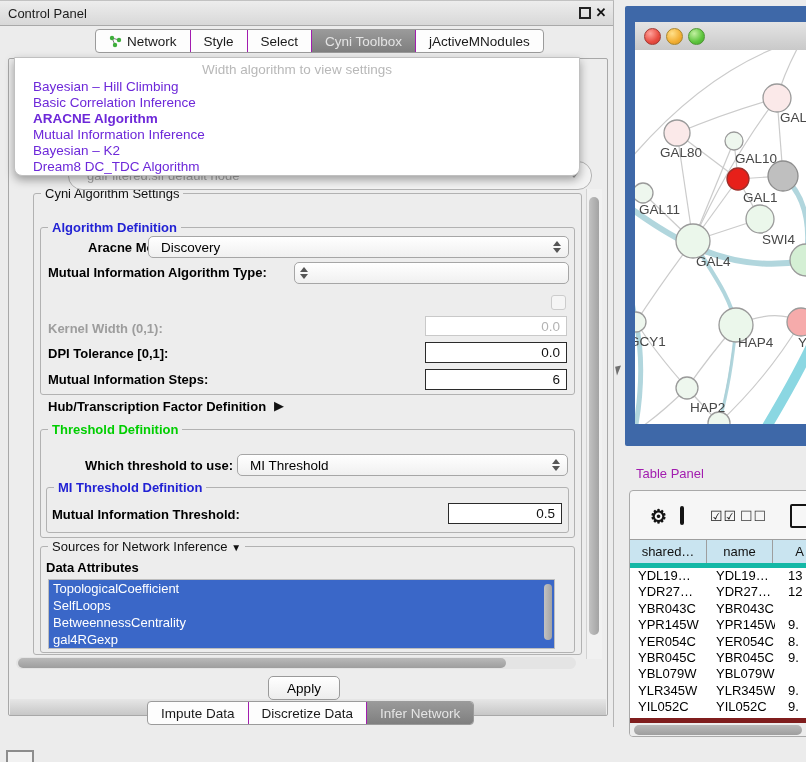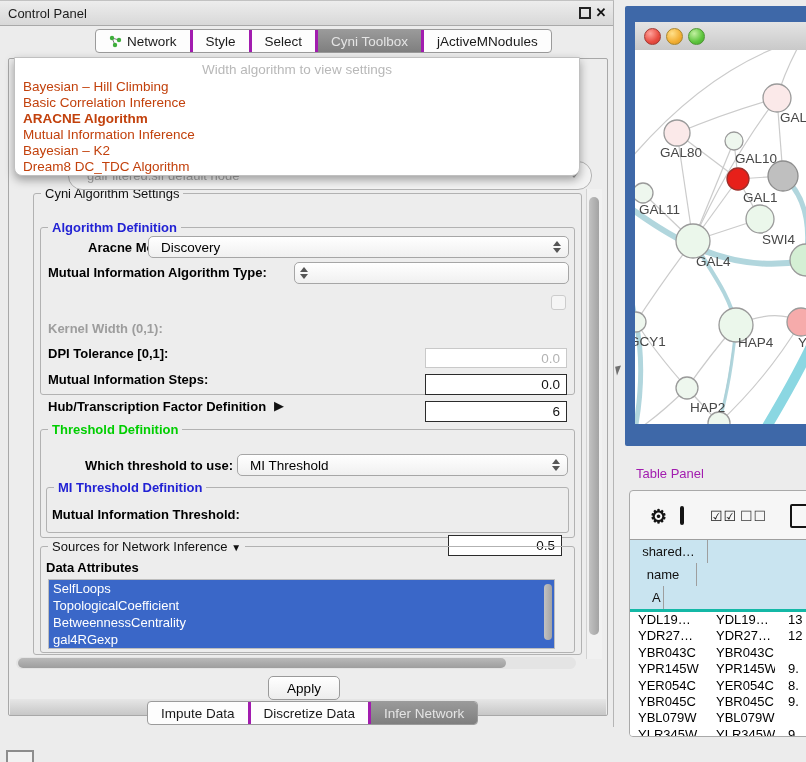--- a/index.html
+++ b/index.html
@@ -8,52 +8,52 @@
   .abs{position:absolute;}
   
   .win{left:0;top:8;width:613px;height:726px;background:#ececec;border-right:1px solid #b5b5b5;border-top:1px solid #c2c2c2;}
   .titlebar{left:0;top:0;width:100%;height:24px;background:linear-gradient(#ededed,#d8d8d8);
             border-bottom:1px solid #a9a9a9;display:flex;align-items:center;}
   .titlebar .t{margin-left:8px;font-size:13px;color:#1c1c1c;}
   .winbtn{position:absolute;top:6px;width:12px;height:12px;line-height:12px;text-align:center;cursor:default;}
   .floatbox{border:2px solid #222;width:8px;height:8px;}
   
   .seg{display:flex;border:1px solid #9b9b9b;border-radius:4px;background:#fdfdfd;overflow:hidden;height:22px;}
-  .seg .s{display:flex;align-items:center;justify-content:center;padding:0 13px;border-right:3px solid #a21caf;
+  .seg .s{display:flex;align-items:center;justify-content:center;padding:0 13px;border-right:1px solid #a21caf;
           font-size:13.5px;color:#1a1a1a;white-space:nowrap;}
   .seg .s:last-child{border-right:none;}
   .seg .sel{background:linear-gradient(#9a9a9a,#7f7f7f);color:#e4e4e4;}
   
   .content{left:8px;top:57px;width:598px;height:656px;background:#ededed;border:1px solid #a8a8a8;border-radius:2px;}
   .content .bottomgrad{position:absolute;left:1px;right:1px;bottom:0;height:16px;background:linear-gradient(#e6e6e6,#c7c7c7);}
   
   .popup{left:14px;top:56px;width:564px;height:117px;background:#fff;border:1px solid #c0c0c0;
          border-radius:0 0 8px 8px;box-shadow:0 4px 10px rgba(0,0,0,.35);z-index:40;}
   .popup .ph{color:#b8b8b8;text-align:center;height:18px;line-height:18px;font-size:13.5px;margin-top:3px;}
-  .popup .it{height:16px;line-height:16px;padding-left:8px;font-size:13.5px;color:#c2410c;}
+  .popup .it{height:16px;line-height:16px;padding-left:18px;font-size:13.5px;color:#6d28d9;}
   .popup .bold{font-weight:bold;}
   .netcombo{left:68px;top:160px;width:524px;height:29px;border:1px solid #b3b3b3;border-radius:14px;
             background:#f3f3f3;z-index:5;color:#a5a5a5;display:flex;align-items:center;padding-left:18px;box-sizing:border-box;}
   
   .group{border:1px solid #b2b2b2;border-radius:3px;}
   .gtitle{position:absolute;top:-8px;left:7px;background:#ededed;padding:0 4px;font-size:13px;line-height:15px;white-space:nowrap;}
   .blue{color:#2222d4;font-weight:bold;}
   .green{color:#00ce00;font-weight:bold;}
   .lbl{font-weight:bold;font-size:13px;color:#000;white-space:nowrap;}
   .dis{color:#9d9d9d;}
   
   .combo{display:flex;align-items:center;border:1px solid #a6a6a6;border-radius:5px;height:22px;
          background:linear-gradient(#ffffff,#f0f0f0);box-sizing:border-box;}
   .combo .cl{flex:1;padding-left:12px;font-size:13.5px;color:#000;}
   .stepper{width:18px;display:flex;flex-direction:column;align-items:center;gap:2px;margin-right:2px;}
   .tri-u{width:0;height:0;border-left:4px solid transparent;border-right:4px solid transparent;border-bottom:5px solid #555;}
   .tri-d{width:0;height:0;border-left:4px solid transparent;border-right:4px solid transparent;border-top:5px solid #555;}
   
   .field{box-sizing:border-box;background:#fff;display:flex;align-items:center;justify-content:flex-end;
-         padding-right:6px;font-size:13.5px;margin-top:32px;}
+         padding-right:6px;font-size:13.5px;}
   .f-en{border:1.5px solid #2b2b2b;}
   .f-dis{border:1px solid #c9c9c9;color:#b3b3b3;}
   .chk{box-sizing:border-box;width:15px;height:15px;border:1px solid #cccccc;border-radius:3px;background:#f5f5f5;}
   
   .attrlist{background:#fff;border:1px solid #bdbdbd;overflow:hidden;}
   .attrlist .ai{height:17px;line-height:17px;background:#3a67c8;color:#fff;padding-left:4px;font-size:13px;}
   
   .vsb-track{background:#f1f1f1;border-left:1px solid #d2d2d2;}
   .vsb-thumb{background:linear-gradient(90deg,#c2c2c2,#a3a3a3);border-radius:6px;}
   .hsb-thumb{background:linear-gradient(#b9b9b9,#9e9e9e);border-radius:6px;}
@@ -69,21 +69,21 @@
   .tl.y{background:radial-gradient(circle at 35% 30%,#ffe08a,#f2ae33 60%,#d29427);border:1px solid #a8862d;}
   .tl.g{background:radial-gradient(circle at 35% 30%,#c2f0a0,#5cc43c 60%,#47a52e);border:1px solid #4d9633;}
   .canvas{position:absolute;left:10px;top:44px;right:0;bottom:22px;background:#fff;overflow:hidden;}
   
   .tpanel{left:629px;top:490px;width:177px;height:245px;background:#f6f6f6;border:1px solid #a9a9a9;
           border-radius:4px 0 0 4px;overflow:hidden;}
   .ticon{color:#141414;}
   .colsicon{box-sizing:border-box;width:19px;height:19px;border:2.5px solid #141414;border-radius:2px;position:relative;}
   .colsicon:after{content:"";position:absolute;left:50%;top:0;bottom:0;width:2.5px;background:#141414;transform:translateX(-50%);}
   .fileicon{box-sizing:border-box;width:20px;height:24px;border:2.5px solid #141414;border-radius:2px;}
-  .thead{display:flex;background:#c9e4f0;border-top:1px solid #9e9e9e;border-bottom:3px solid #14b8a6;flex-direction:column;}
+  .thead{display:flex;background:#c9e4f0;border-top:1px solid #9e9e9e;border-bottom:5px solid #14b8a6;}
   .thead .hc{box-sizing:border-box;height:23px;line-height:23px;text-align:center;font-size:13px;color:#111;
              border-right:1px solid #9e9e9e;overflow:hidden;}
   .trow{display:flex;height:16.4px;line-height:16.4px;font-size:13px;color:#000;}
   .trow .c{box-sizing:border-box;padding-left:8px;overflow:hidden;white-space:nowrap;}
   .curs{width:0;height:0;border-top:9px solid #6f6f6f;border-right:6px solid transparent;transform:rotate(-12deg);}
 </style>
 </head>
 <body>
 
 <div id="screen">
@@ -205,22 +205,22 @@
     </div>
 
     <div class="abs group" style="left:40px;top:545px;width:533px;height:105px;">
       <span class="gtitle">
         <span>Sources for Network Inference</span>
         <span style="font-size:10px;">▼</span>
       </span>
     </div>
     <span class="abs lbl" style="left:46px;top:559px;">Data Attributes</span>
     <div class="abs attrlist" style="left:48px;top:578px;width:505px;height:68px;">
+      <div class="ai">TopologicalCoefficient</div>
       <div class="ai">SelfLoops</div>
-      <div class="ai">TopologicalCoefficient</div>
       <div class="ai">BetweennessCentrality</div>
       <div class="ai">gal4RGexp</div>
       <div class="abs vsb-thumb" style="right:2px;top:4px;width:8px;height:56px;"></div>
     </div>
 
     <div class="abs" style="left:16px;top:656px;width:560px;height:12px;background:#e4e4e4;border-radius:6px;">
       <div class="hsb-thumb" style="position:absolute;left:2px;top:1px;width:488px;height:10px;"></div>
     </div>
 
     <div class="abs btn" style="left:268px;top:675px;width:70px;height:22px;">

